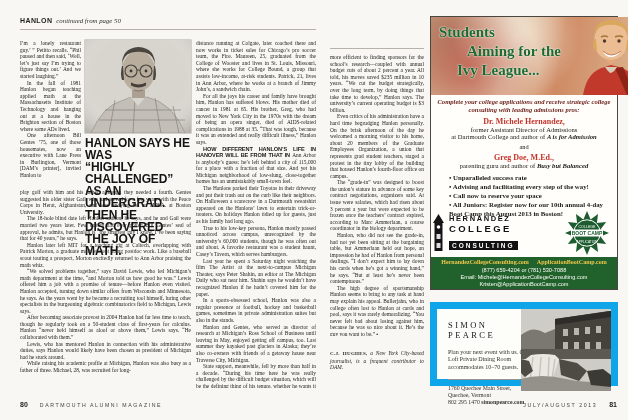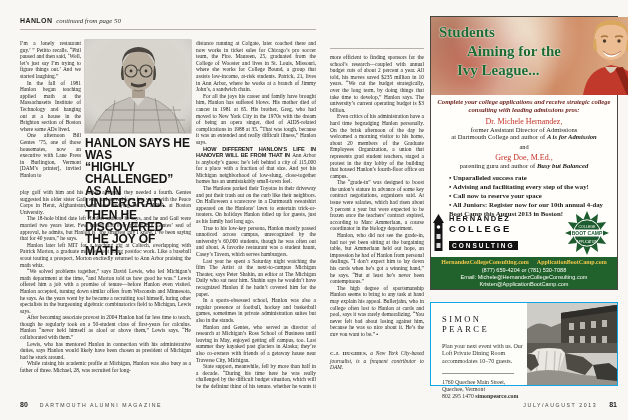--- a/index.html
+++ b/index.html
@@ -47,21 +47,21 @@
        radial-gradient(circle at 40% 25%, rgba(246,240,226,.8), rgba(246,240,226,0) 45%),
        radial-gradient(circle at 8% 20%, rgba(140,80,60,.5), rgba(140,80,60,0) 40%),
        linear-gradient(100deg,#d8b795 0%,#e5cfb3 35%,#cf8a64 60%,#dcb892 100%); padding-left: 28px;}
   .guy{position:absolute;right:0;top:0;}
   .ad1-title{position:absolute;left:8px;top:6px;font-weight:bold;font-size:15px;line-height:19px;
              color:#1d6a2f;text-shadow:0 0 2px rgba(255,255,255,.9),0 0 1px #fff;}
   .ad1-title .t2{margin-left:28px;}
   .ad1-title .t3{margin-left:18px;}
   .ad1-info{padding:3px 6px 0;text-align:center;}
   .intro{font-style:italic;font-weight:bold;font-size:6.6px;line-height:7.8px;color:#6e2420;}
-  .cname{font-weight:normal;font-size:8px;color:#c4342b;margin-top:3px;}
+  .cname{font-weight:bold;font-size:8px;color:#c4342b;margin-top:3px;}
   .cdesc{font-size:6.6px;line-height:7.6px;color:#23211e;}
   .book{font-style:italic;font-weight:bold;}
   .andword{font-size:6.4px;margin-top:2px;color:#23211e;}
   .bullets{margin:4px 0 0 12px;padding:0;list-style:none;text-align:left;}
   .bullets li{font-size:6.8px;line-height:9px;font-weight:bold;color:#1e1c19;}
   .bullets li::before{content:"• ";}
   .logorow{position:absolute;left:0;right:8px;bottom:34px;height:44px;display:flex;
            align-items:center;justify-content:space-between;}
   .hlogo{display:flex;align-items:center;}
   .hlogo-text{margin-left:3px;font-family:"Liberation Sans",sans-serif;color:#111;text-align:left;}
@@ -69,21 +69,21 @@
   .hl2{font-weight:bold;font-size:9.5px;letter-spacing:2.4px;}
   .hl3{display:inline-block;background:#111;color:#fff;font-weight:bold;font-size:6.5px;
        letter-spacing:2px;padding:1px 3px;margin-top:1px;}
   .greenbar{position:absolute;left:0;right:0;bottom:0;height:32px;background:#20612c;
             text-align:center;padding-top:2px;box-sizing:border-box;}
   .gb-sites{font-weight:bold;font-size:6px;color:#f2c94c;line-height:7.5px;}
   .gb-sites span{margin:0 4px;}
   .gb-line{font-size:5.6px;color:#fefdf6;line-height:7px;font-family:"Liberation Sans",sans-serif;}
   
   .ad2{position:absolute;left:430px;top:302px;width:188px;height:84px;background:#fdfdfa;
-       border:1px solid #0ea5e9;box-sizing:border-box;}
+       border:7px solid #0ea5e9;box-sizing:border-box;}
   .sp-text{position:absolute;left:11px;top:11px;width:84px;}
   .sp-brand{font-size:8.5px;letter-spacing:2.4px;color:#17161a;}
   .sp-body{font-size:6px;line-height:7.4px;color:#34322e;margin-top:9px;}
   .sp-rule{width:72px;border-top:.5px solid #9a978f;margin:8px 0 5px;}
   .sp-addr{font-size:5.8px;line-height:7px;color:#34322e;}
   .sp-site{font-weight:bold;}
   .sp-photo{position:absolute;right:0;top:0;width:90px;height:82px;}
 </style>
 </head>
 <body>

